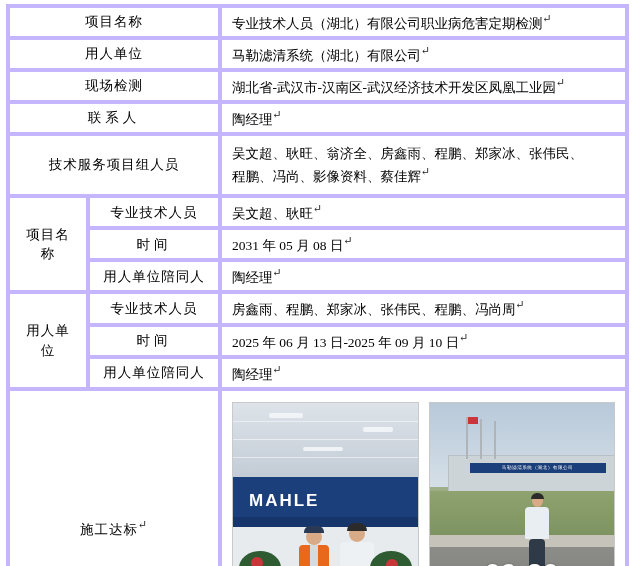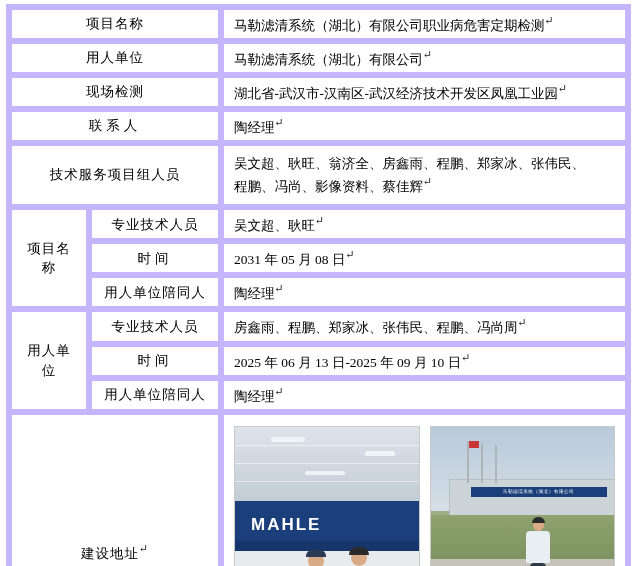--- a/index.html
+++ b/index.html
@@ -20,21 +20,21 @@
     height: 566px;
     box-sizing: border-box;
     padding: 4px 6px 0 6px;
   }
   table.doc {
     border-collapse: collapse;
     width: 619px;
     table-layout: fixed;
   }
   table.doc td {
-    border: 6px solid #c4b5fd;
+    border: 4px solid #c4b5fd;
     font-size: 13.5px;
     line-height: 1.45;
     padding: 3px 10px;
     vertical-align: middle;
     word-break: break-all;
   }
   td.lbl {
     text-align: center;
     letter-spacing: 1px;
   }
@@ -177,21 +177,21 @@
   <table class="doc">
     <colgroup>
       <col style="width:80px">
       <col style="width:132px">
       <col style="width:407px">
     </colgroup>
     <tbody>
 
       <tr>
         <td class="lbl" colspan="2">项目名称</td>
-        <td class="val"><span>马勒滤清系统（湖北）有限公司职业病危害定期检测</span><span class="mark">↵</span></td>
+        <td class="val"><span>专业技术人员（湖北）有限公司职业病危害定期检测</span><span class="mark">↵</span></td>
       </tr>
 
       <tr>
         <td class="lbl" colspan="2">用人单位</td>
         <td class="val"><span>马勒滤清系统（湖北）有限公司</span><span class="mark">↵</span></td>
       </tr>
 
       <tr>
         <td class="lbl" colspan="2">现场检测</td>
         <td class="val"><span>湖北省-武汉市-汉南区-武汉经济技术开发区凤凰工业园</span><span class="mark">↵</span></td>
@@ -233,21 +233,21 @@
         <td class="lbl-spread">时间</td>
         <td class="val"><span>2025 年 06 月 13 日-2025 年 09 月 10 日</span><span class="mark">↵</span></td>
       </tr>
       <tr>
         <td class="lbl">用人单位陪同人</td>
         <td class="val"><span>陶经理</span><span class="mark">↵</span></td>
       </tr>
 
       <tr>
         <td class="lbl" colspan="2" style="height:268px">
-          <span>建设地址</span><span class="mark">↵</span>
+          <span>施工达标</span><span class="mark">↵</span>
         </td>
         <td class="photos">
           <div class="photo-row">
 
             <div class="photo photo-a">
               <div class="pa-ceiling"></div>
               <div class="pa-ceil-line" style="top:18px"></div>
               <div class="pa-ceil-line" style="top:36px"></div>
               <div class="pa-ceil-line" style="top:54px"></div>
               <div class="pa-light" style="left:36px;top:10px;width:34px;height:5px"></div>

